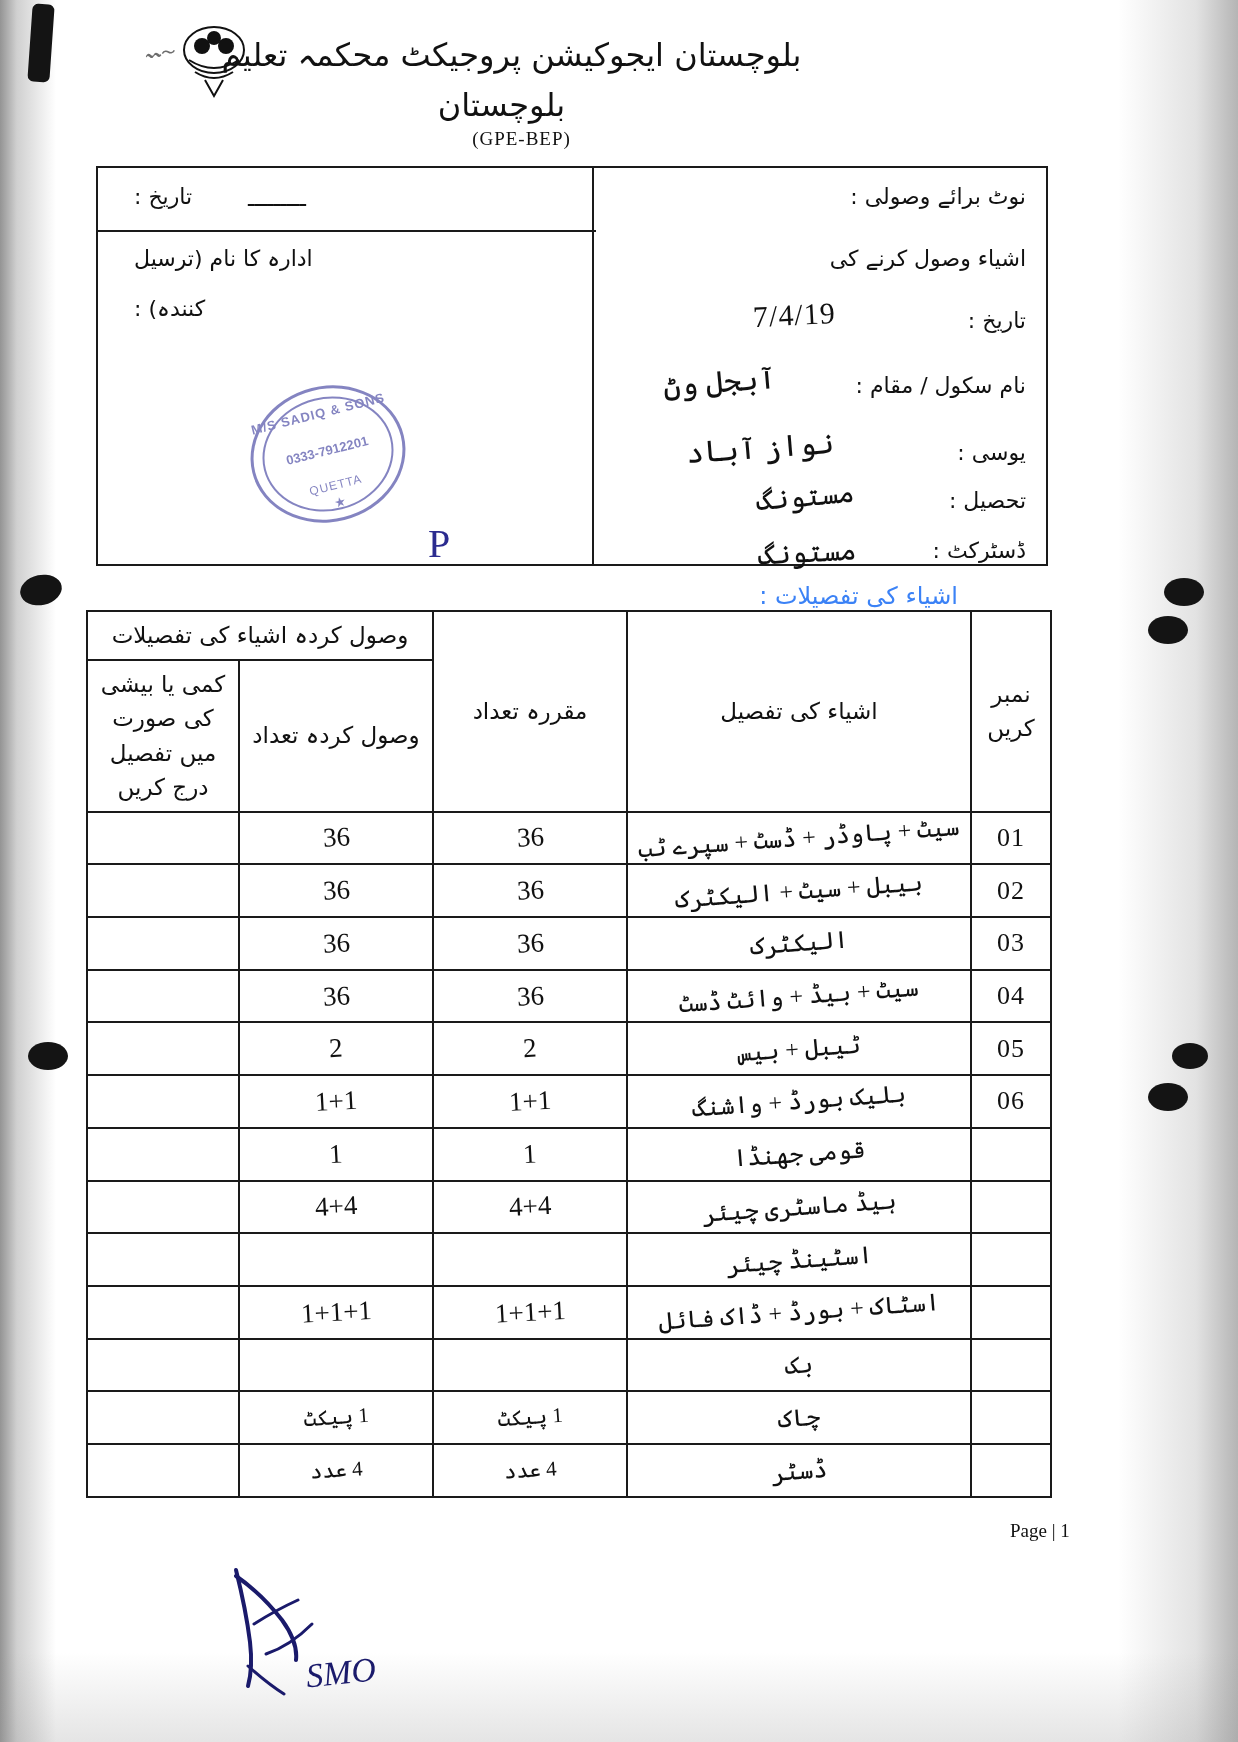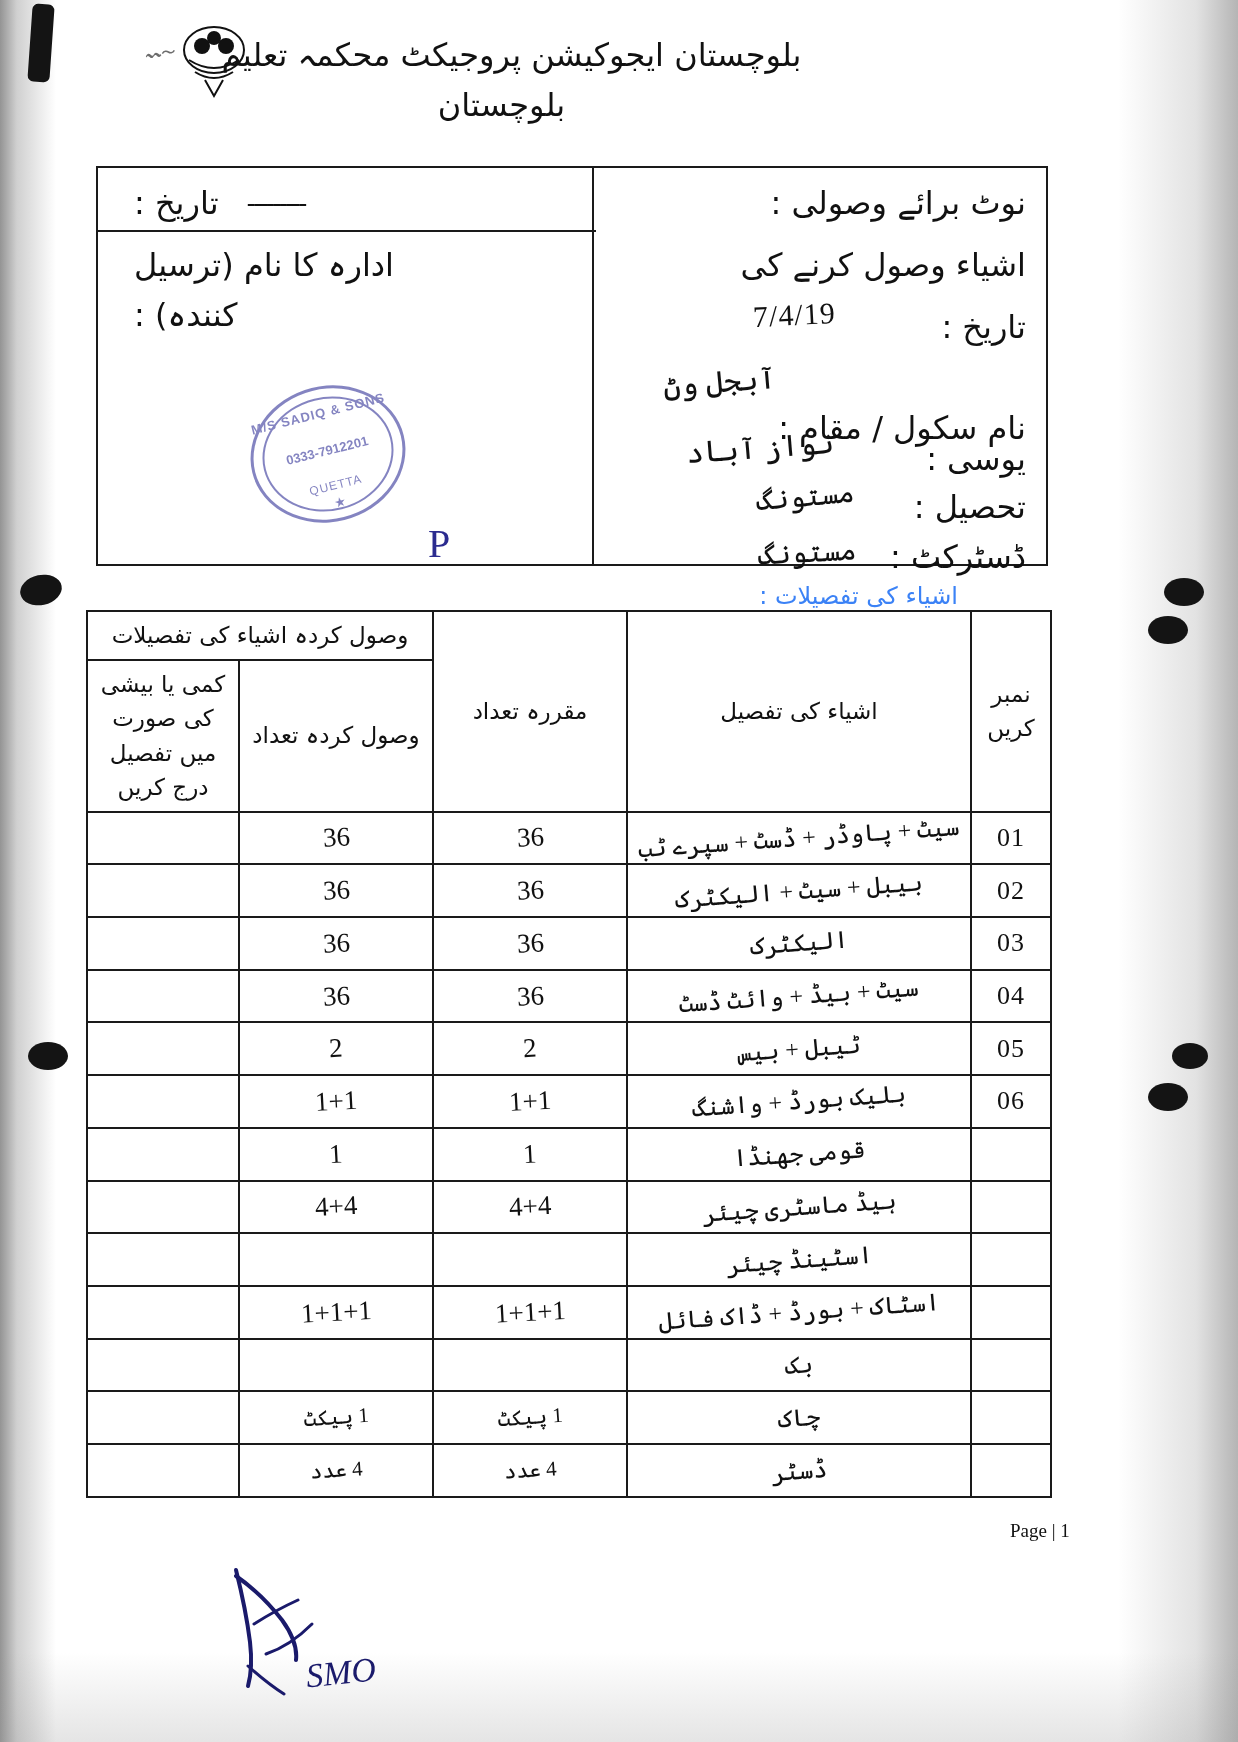--- a/index.html
+++ b/index.html
@@ -119,30 +119,30 @@
   .topbox .hdiv-left {
     position: absolute;
     left: 0; top: 62px;
     width: 498px; height: 2px;
     background: #1a1a1a;
   }
   .cell-text {
     position: absolute;
     direction: rtl;
     color: #111;
-    font-size: 32px;
+    font-size: 22px;
     letter-spacing: 4px;
     white-space: nowrap;
   }
   .t-recv-note   { right: 20px;  top: 16px; }
   .t-date-lbl    { left: 36px;   top: 16px; }
   .t-date-dash   { left: 150px;  top: 18px; font-size: 22px; letter-spacing: 0; }
   .t-items-recv  { right: 20px;  top: 78px; }
   .t-date2       { right: 20px;  top: 140px; }
-  .t-school      { right: 20px;  top: 205px; margin-top: 36px; }
+  .t-school      { right: 20px;  top: 205px; }
   .t-uc          { right: 20px;  top: 272px; }
   .t-tehsil      { right: 20px;  top: 320px; }
   .t-district    { right: 20px;  top: 370px; }
   .t-office-1    { left: 36px;   top: 78px; }
   .t-office-2    { left: 36px;   top: 128px; }
 
   .hand {
     position: absolute;
     font-family: "Liberation Serif", serif;
     color: #1b1b6e;
@@ -309,20 +309,21 @@
     <circle cx="51" cy="26" r="8" fill="#111"></circle>
     <circle cx="39" cy="18" r="7" fill="#111"></circle>
     <path d="M14 40 q25 16 50 0" fill="none" stroke="#111" stroke-width="2"></path>
     <path d="M20 52 q19 12 38 0" fill="none" stroke="#111" stroke-width="2"></path>
     <path d="M30 60 l9 16 l9 -16" fill="none" stroke="#111" stroke-width="2"></path>
   </svg>
 
   <div class="letterhead">
     <div class="line1">بلوچستان ایجوکیشن پروجیکٹ محکمہ تعلیم</div>
     <div class="line2">بلوچستان</div>
+    <div class="line3">(GPE-BEP)</div>
   </div>
 
   <div class="topbox">
     <div class="vdiv"></div>
     <div class="hdiv"></div>
     <div class="hdiv-left"></div>
 
     <div class="cell-text t-recv-note">نوٹ برائے وصولی :</div>
     <div class="cell-text t-date-lbl">تاریخ :</div>
     <div class="cell-text t-date-dash">ـــــــــ</div>

